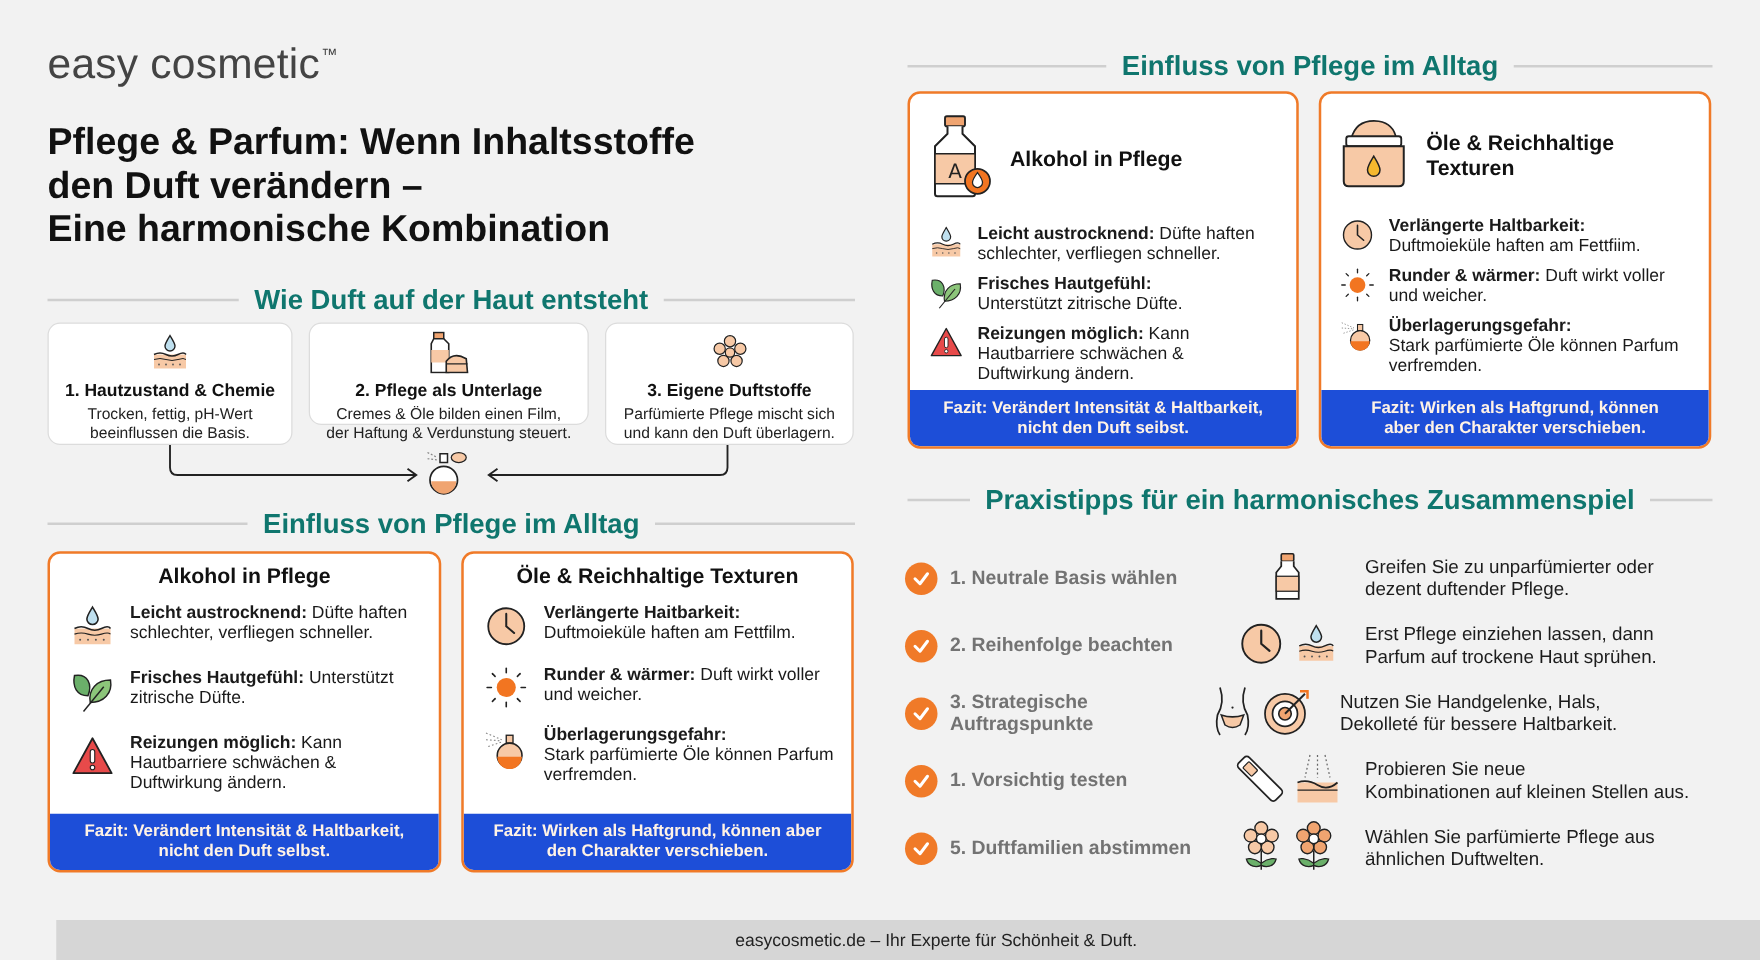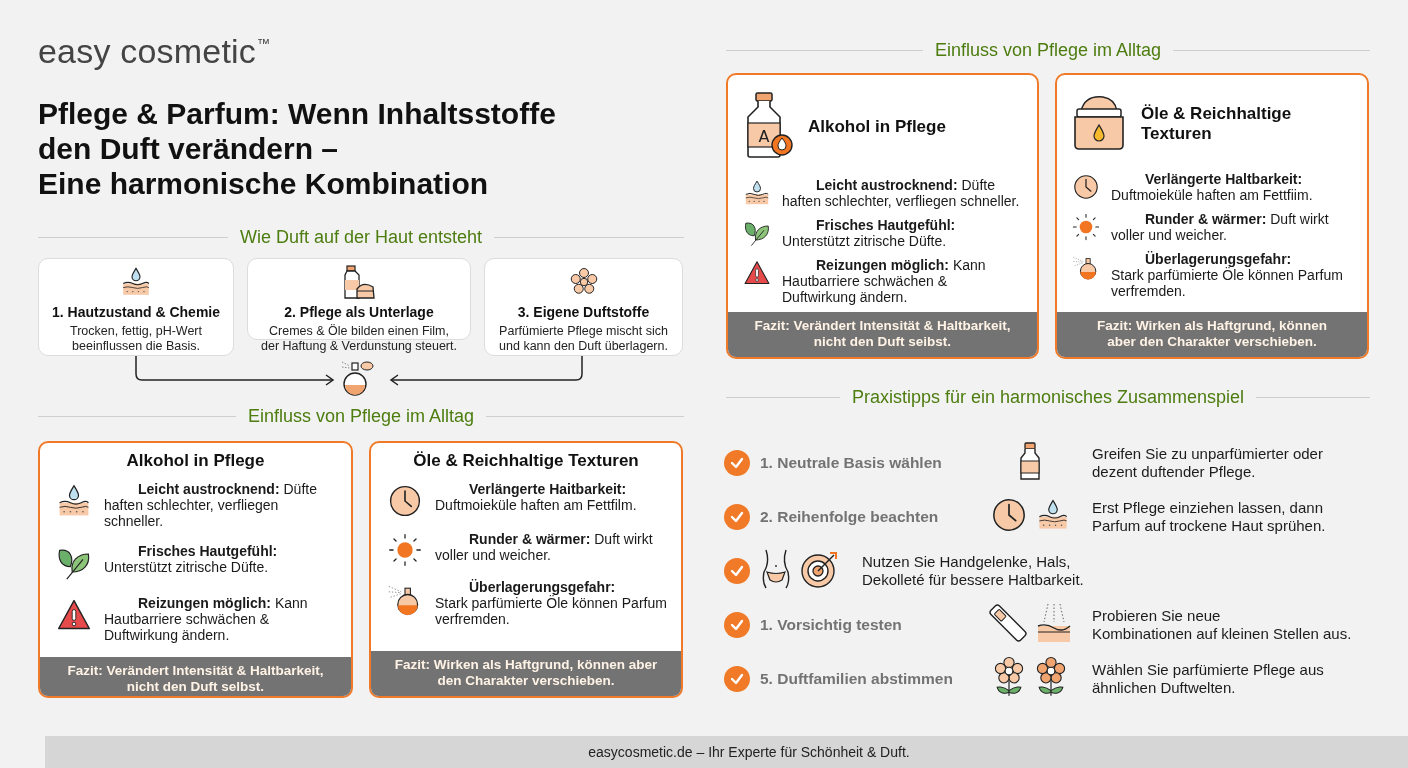--- a/index.html
+++ b/index.html
@@ -13,21 +13,21 @@
   .abs { position: absolute; }
 
   
   .logo { left: 38px; top: 32px; font-size: 34px; color: #444; letter-spacing: 0.2px; font-weight: 400; }
   .logo sup { font-size: 13px; vertical-align: top; position: relative; top: 4px; margin-left: 1px; }
   .main-title { left: 38px; top: 96px; width: 640px; font-size: 30px; font-weight: 700; line-height: 35px; color: #111; }
 
   
   .sec-head { display: flex; align-items: center; gap: 12px; }
   .sec-head .rule { flex: 1; height: 1.5px; background: #cfcfcf; }
-  .sec-head .txt { font-size: 18px; font-weight: 400; color: #4d7c0f; white-space: nowrap; }
+  .sec-head .txt { font-size: 22px; font-weight: 700; color: #0f766e; white-space: nowrap; }
 
   
   .step-card {
     background: #fff; border: 1.5px solid #dcdcdc; border-radius: 10px;
     display: flex; flex-direction: column; align-items: center; text-align: center;
     padding-top: 6px;
   }
   .step-card .ico { height: 34px; display: flex; align-items: center; justify-content: center; margin-bottom: 5px; }
   .step-card .t { font-size: 14px; font-weight: 700; margin-bottom: 4px; }
   .step-card .d { font-size: 12.5px; line-height: 15px; color: #222; }
@@ -37,23 +37,23 @@
     background: #fff; border: 2px solid #f07a28; border-radius: 10px; overflow: hidden;
     display: flex; flex-direction: column;
   }
   .ocard .body { flex: 1; padding: 8px 14px 0 14px; }
   .ocard .ttl { font-size: 17px; font-weight: 700; text-align: center; margin-bottom: 10px; }
   .ocard .ttl-row { display: flex; align-items: center; gap: 14px; margin-bottom: 14px; }
   .ocard .ttl-row .ttl { margin-bottom: 0; text-align: left; }
   .item { display: flex; align-items: flex-start; gap: 10px; margin-bottom: 14px; }
   .item .i-ico { width: 40px; flex: 0 0 40px; display: flex; justify-content: center; padding-top: 2px; }
   .item .i-txt { font-size: 14px; line-height: 16px; color: #1a1a1a; }
-  .item .i-txt b { font-weight: 700; margin-left: 34px; }
+  .item .i-txt b { font-weight: 700; }
   .ocard .fazit {
-    background: #737373; color: #fff3e6; font-weight: 700; font-size: 13.5px; line-height: 16px;
+    background: #1d4ed8; color: #fff3e6; font-weight: 700; font-size: 13.5px; line-height: 16px;
     text-align: center; padding: 6px 10px 7px;
   }
 
   
   .tip-row { display: flex; align-items: center; height: 54px; }
   .check {
     width: 26px; height: 26px; border-radius: 50%; background: #f07a28; flex: 0 0 26px;
     display: flex; align-items: center; justify-content: center;
   }
   .tip-label { font-size: 15.5px; font-weight: 700; margin-left: 10px; width: 220px; line-height: 18px; color: #737373; }
@@ -431,20 +431,21 @@
       <div>Parfum auf trockene Haut sprühen.</div>
     </div>
   </div>
 
   <div class="tip-row">
     <div class="check">
         <svg width="14" height="14" viewBox="0 0 14 14">
           <path d="M2 7 L6 11 L12 3" fill="none" stroke="#fff" stroke-width="2.4" stroke-linecap="round" stroke-linejoin="round"></path>
         </svg>
       </div>
+    <div class="tip-label" style="width:200px; padding-right:20px;">3. Strategische Auftragspunkte</div>
     <div class="tip-icons">
       <span>
         <svg width="32" height="42" viewBox="0 0 32 42">
           <path d="M6 2 Q10 14 4 24 Q2 34 6 40" fill="none" stroke="#222" stroke-width="1.4"></path>
           <path d="M26 2 Q22 14 28 24 Q30 34 26 40" fill="none" stroke="#222" stroke-width="1.4"></path>
           <path d="M7 24 Q16 27 25 24 L22 32 Q16 36 10 32 Z" fill="#f7c9a6" stroke="#222" stroke-width="1.2"></path>
           <circle cx="16" cy="18" r="0.9" fill="#222"></circle>
         </svg>
       </span>
       <span>

